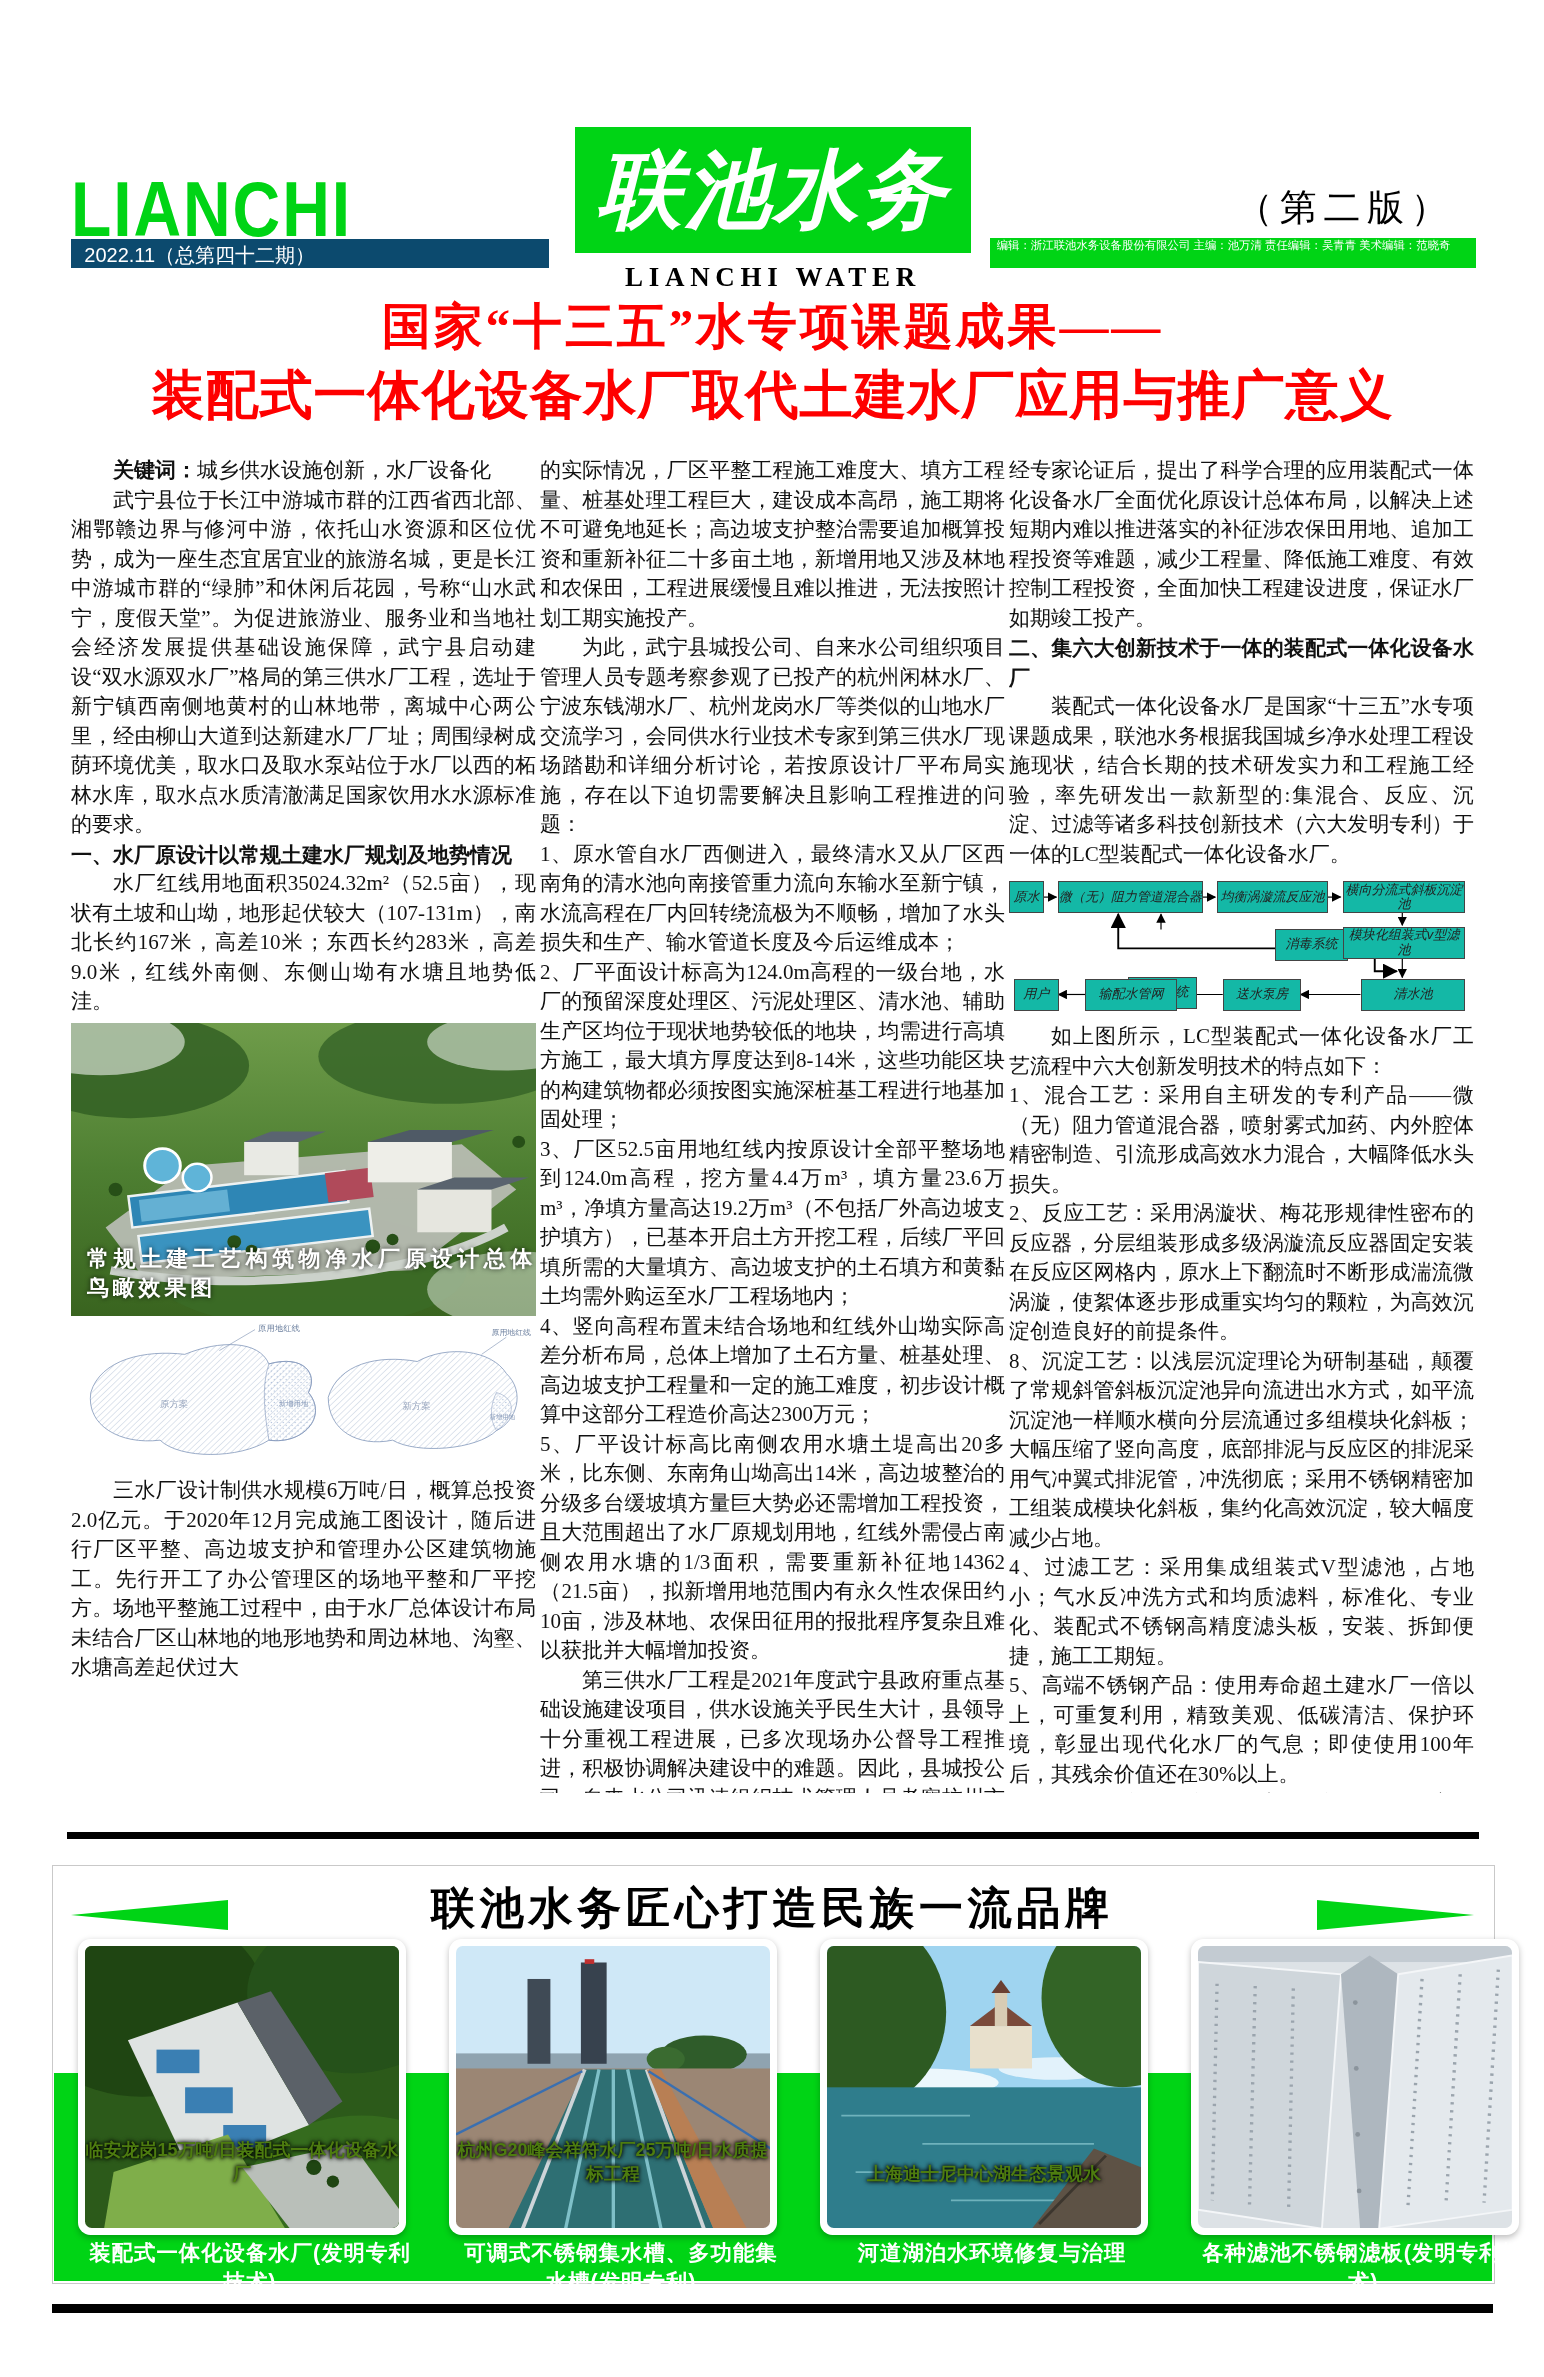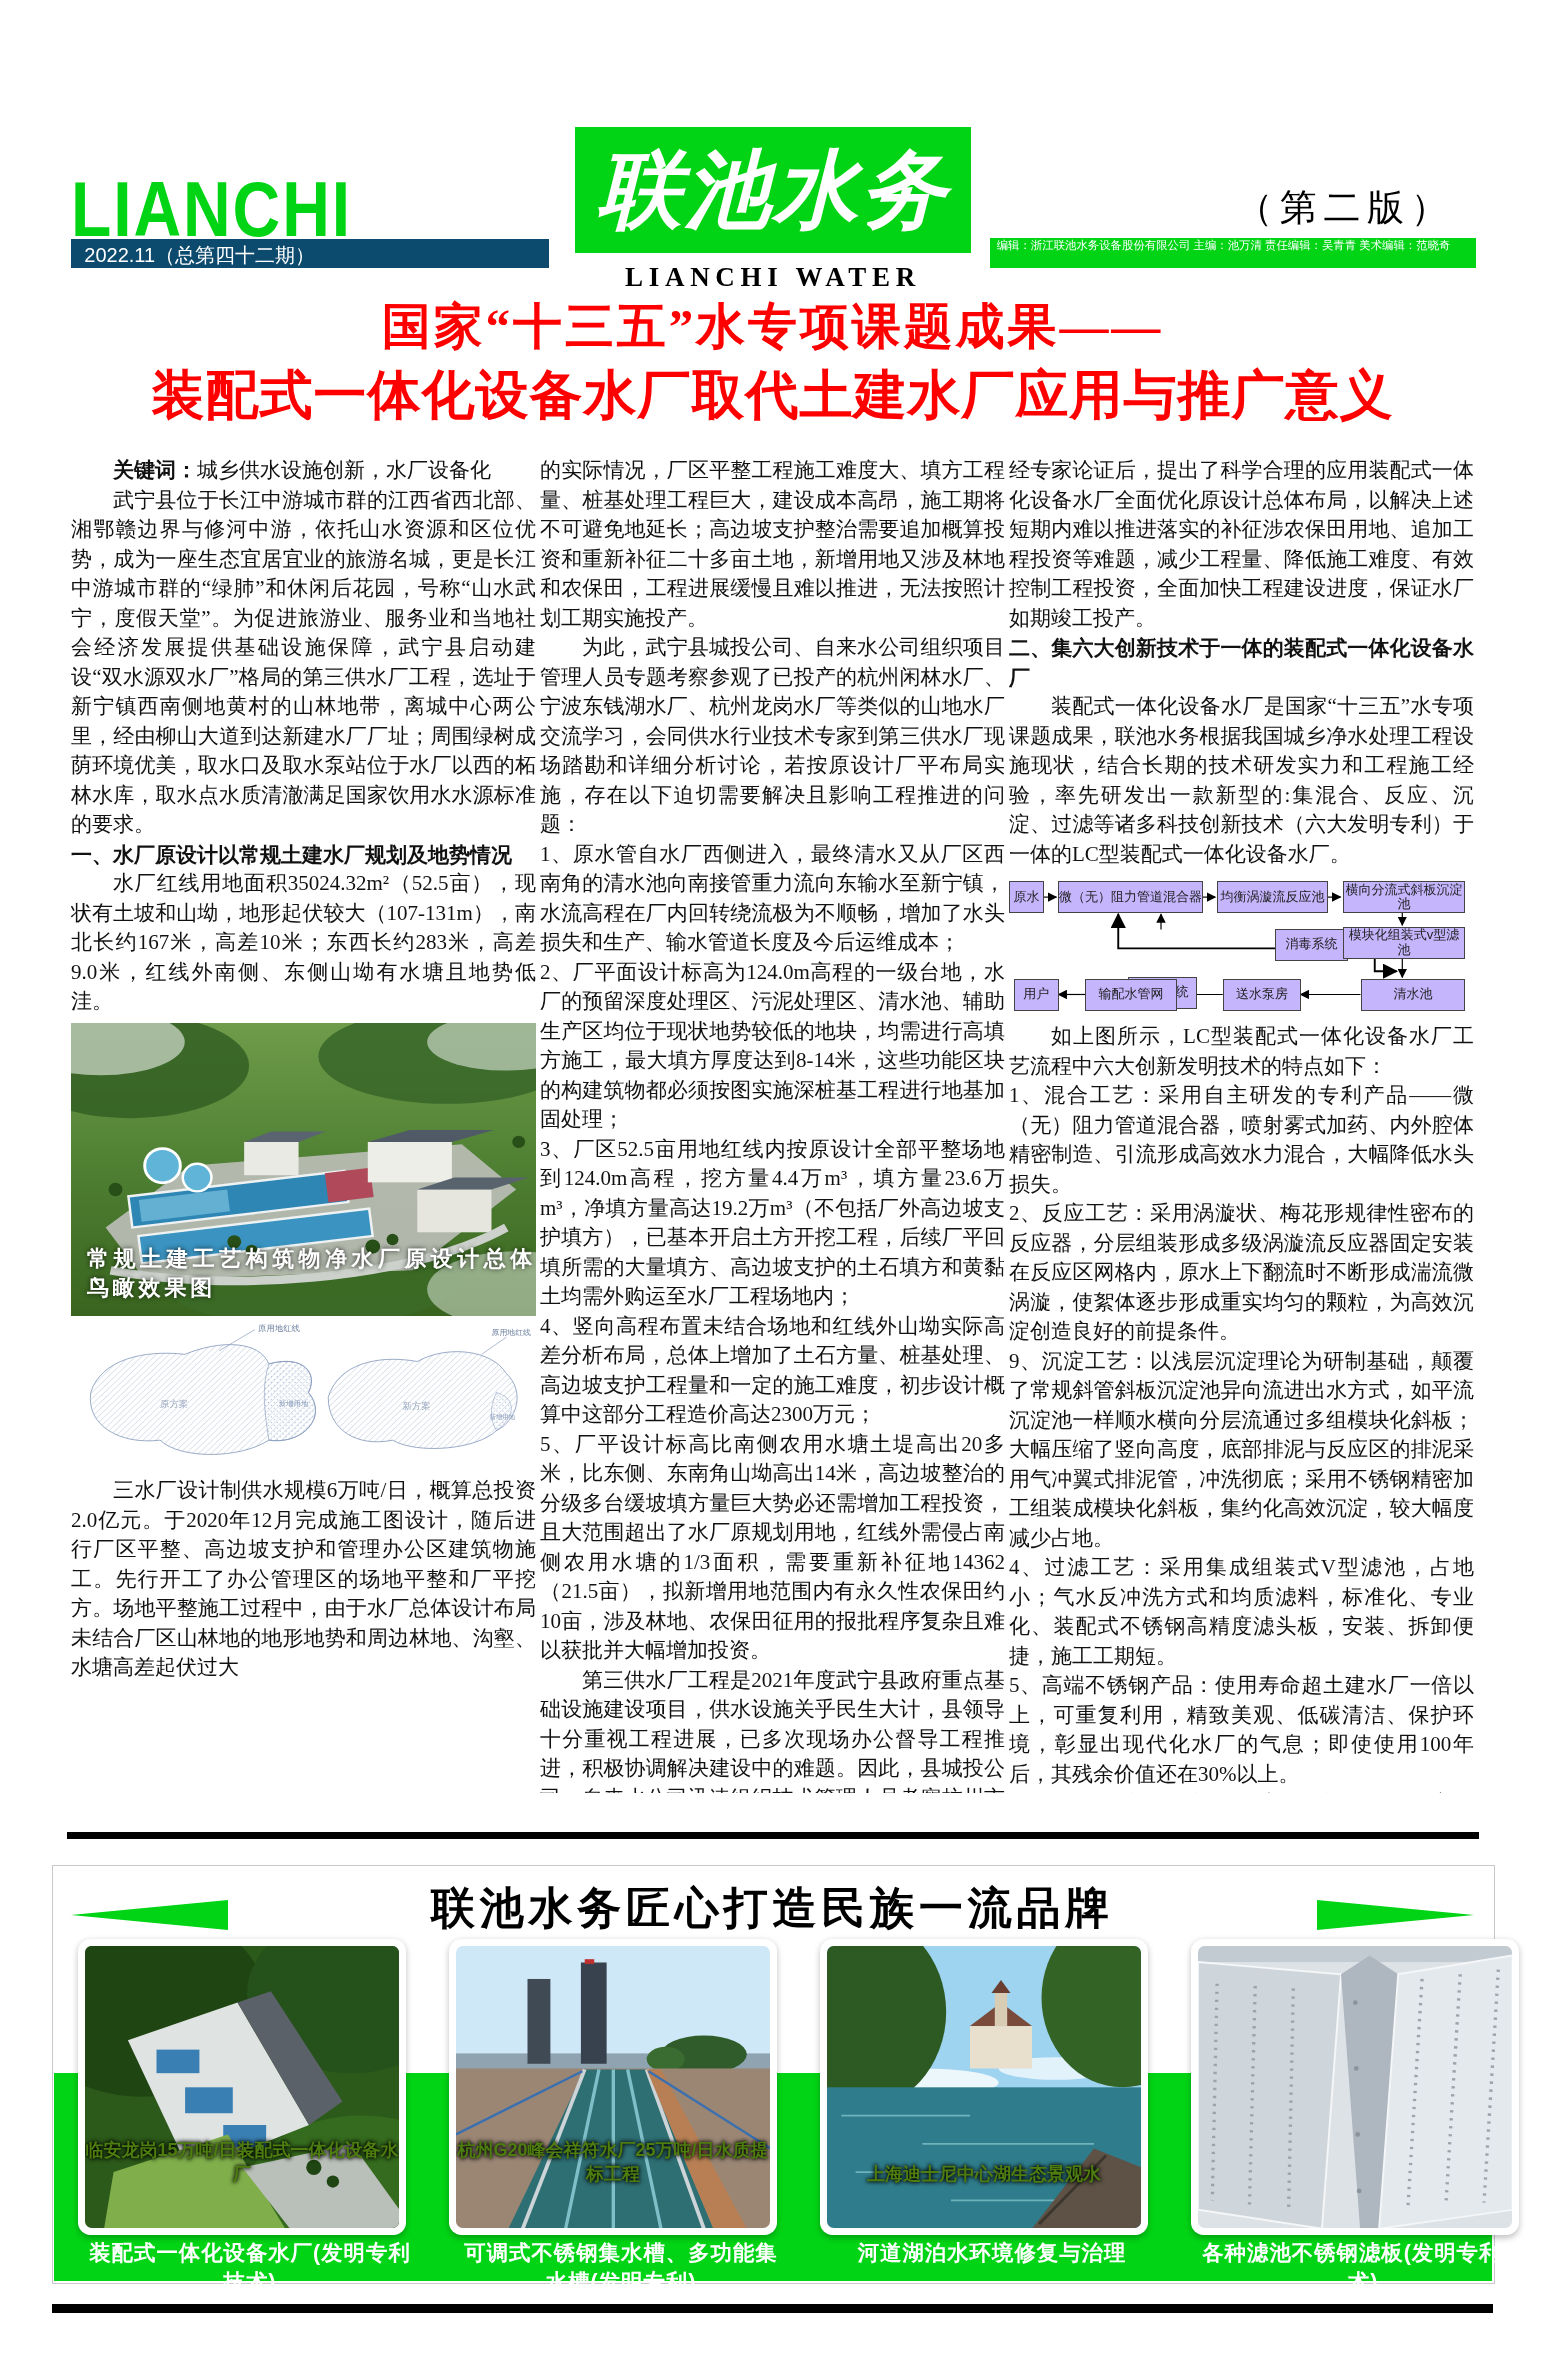--- a/index.html
+++ b/index.html
@@ -42,23 +42,23 @@
   .figwrap svg{position:absolute;inset:0;width:100%;height:100%;}
   .figcap{position:absolute;left:16px;bottom:13.3px;color:#fff;font-size:22px;font-weight:bold;
        font-family:"Liberation Sans","DejaVu Sans",sans-serif;letter-spacing:3.8px;
        text-shadow:0 0 4.8px rgba(0,0,0,.8);}
   .sketchwrap{position:relative;width:465px;height:143px;margin:4.8px 0 12.4px 0;}
   .sketchwrap svg{position:absolute;inset:0;width:100%;height:100%;}
   
   .flow{position:relative;width:456px;height:139px;margin:7.6px 0 6.7px 0;
         font-family:"Liberation Sans","DejaVu Sans",sans-serif;}
   .flow svg{position:absolute;inset:0;width:100%;height:100%;}
-  .node{position:absolute;border:1px solid #444;background:#c4b5fd;display:flex;
+  .node{position:absolute;border:1px solid #444;background:#14b8a6;display:flex;
         align-items:center;justify-content:center;font-size:13px;color:#222;
-        text-align:center;line-height:14.3px;}
+        text-align:center;line-height:14.3px;font-style:italic;}
   
   .rule{background:#000;}
   
   .bannerbox{left:52px;top:1865px;width:1441px;height:417px;border:1.4px solid #c9c9c9;
         background:#fff;}
   .bannertitle{left:0;top:1879px;width:1545px;text-align:center;font-size:44px;font-weight:900;
         color:#000;font-family:"Liberation Sans","DejaVu Sans",sans-serif;letter-spacing:4.8px;}
   .arrowL{left:71px;top:1900px;width:157px;height:30px;background:#00d415;
         clip-path:polygon(0 50%,100% 0,100% 100%);}
   .arrowR{left:1317px;top:1900px;width:157px;height:30px;background:#00d415;
@@ -226,21 +226,21 @@
       <div class="node" style="left:334px;top:50px;width:120px;height:30px;">模块化组装式v型滤池</div>
       <div class="node" style="left:4.8px;top:102px;width:43px;height:30px;">用户</div>
       <div class="node" style="left:76px;top:102px;width:90px;height:30px;">输配水管网</div>
       <div class="node" style="left:214px;top:102px;width:76px;height:30px;">送水泵房</div>
       <div class="node" style="left:352px;top:102px;width:102px;height:30px;">清水池</div>
     </div>
 
     <p class="para">如上图所示，LC型装配式一体化设备水厂工艺流程中六大创新发明技术的特点如下：</p>
     <p class="para noind">1、混合工艺：采用自主研发的专利产品——微（无）阻力管道混合器，喷射雾式加药、内外腔体精密制造、引流形成高效水力混合，大幅降低水头损失。</p>
     <p class="para noind">2、反应工艺：采用涡漩状、梅花形规律性密布的反应器，分层组装形成多级涡漩流反应器固定安装在反应区网格内，原水上下翻流时不断形成湍流微涡漩，使絮体逐步形成重实均匀的颗粒，为高效沉淀创造良好的前提条件。</p>
-    <p class="para noind">9、沉淀工艺：以浅层沉淀理论为研制基础，颠覆了常规斜管斜板沉淀池异向流进出水方式，如平流沉淀池一样顺水横向分层流通过多组模块化斜板；大幅压缩了竖向高度，底部排泥与反应区的排泥采用气冲翼式排泥管，冲洗彻底；采用不锈钢精密加工组装成模块化斜板，集约化高效沉淀，较大幅度减少占地。</p>
+    <p class="para noind">8、沉淀工艺：以浅层沉淀理论为研制基础，颠覆了常规斜管斜板沉淀池异向流进出水方式，如平流沉淀池一样顺水横向分层流通过多组模块化斜板；大幅压缩了竖向高度，底部排泥与反应区的排泥采用气冲翼式排泥管，冲洗彻底；采用不锈钢精密加工组装成模块化斜板，集约化高效沉淀，较大幅度减少占地。</p>
     <p class="para noind">4、过滤工艺：采用集成组装式V型滤池，占地小；气水反冲洗方式和均质滤料，标准化、专业化、装配式不锈钢高精度滤头板，安装、拆卸便捷，施工工期短。</p>
     <p class="para noind">5、高端不锈钢产品：使用寿命超土建水厂一倍以上，可重复利用，精致美观、低碳清洁、保护环境，彰显出现代化水厂的气息；即使使用100年后，其残余价值还在30%以上。</p>
     <p class="para noind">6、全自动化运行：设备化水厂的运行管理可实现无人</p>
   </div>
 
   <div class="abs rule" style="left:67px;top:1832px;width:1412px;height:6.7px;"></div>
 
   <div class="abs bannerbox"></div>
   <div class="abs greenband"></div>
   <div class="abs arrowL"></div>

